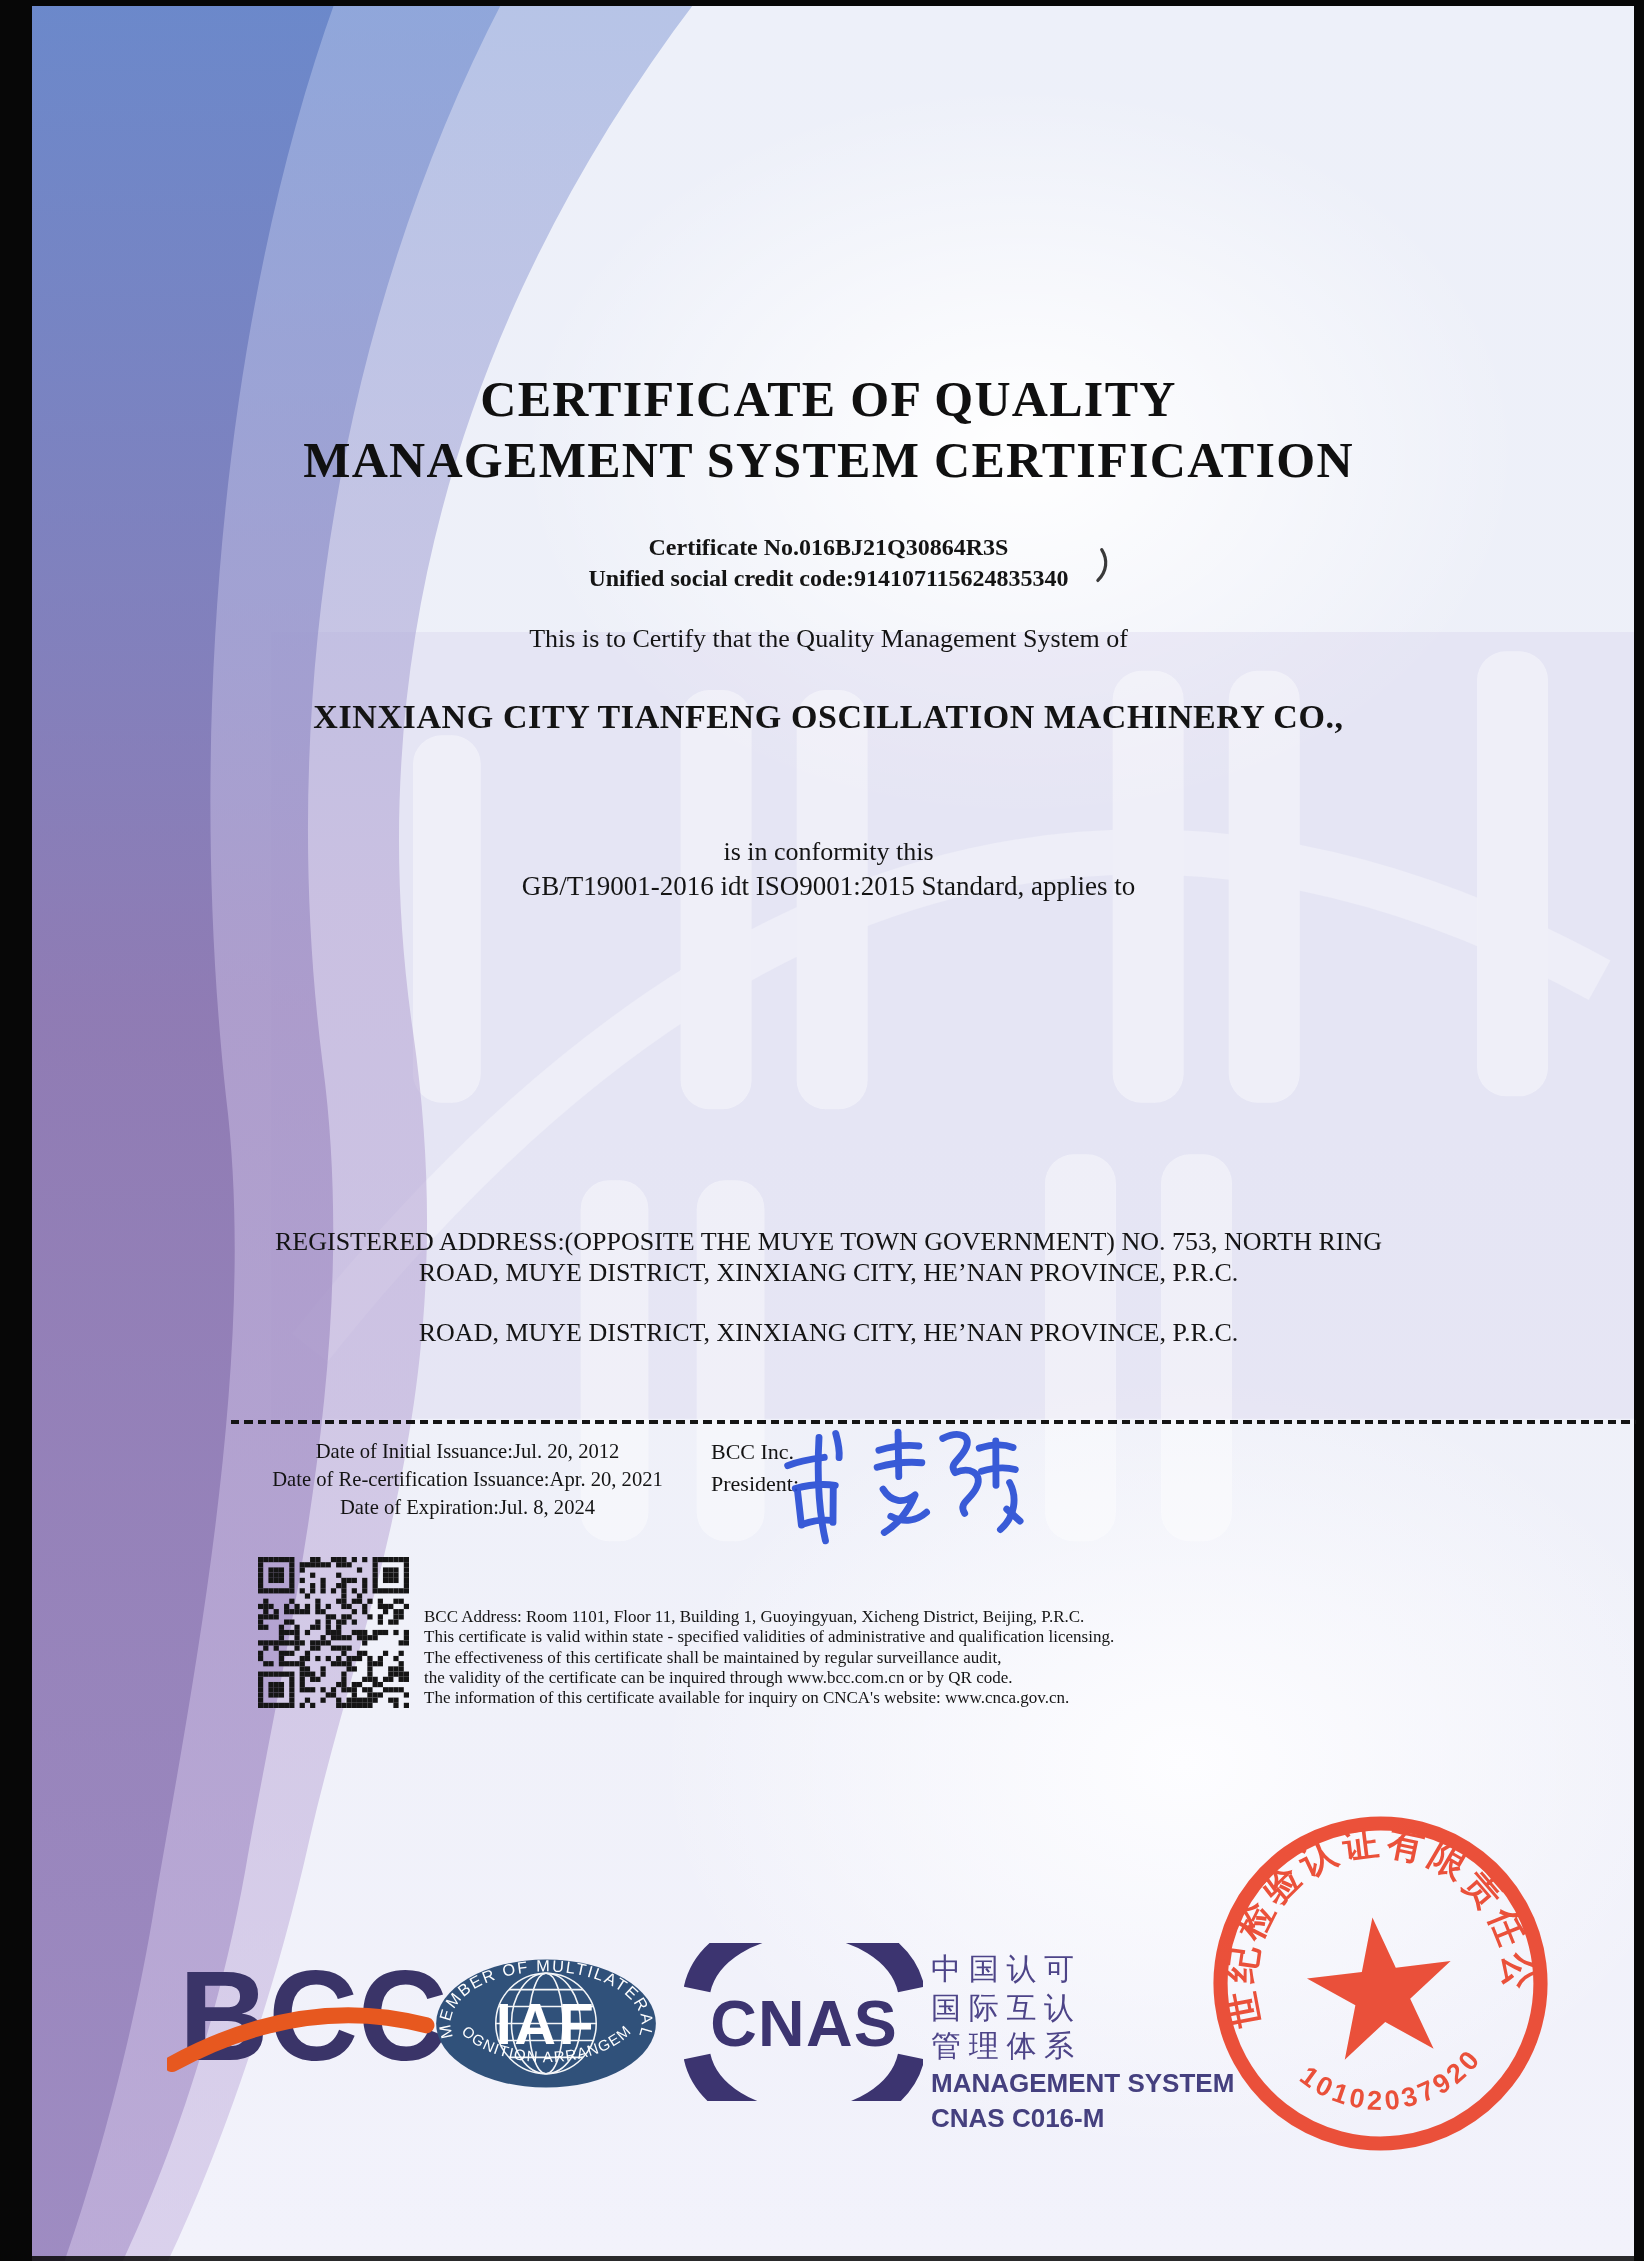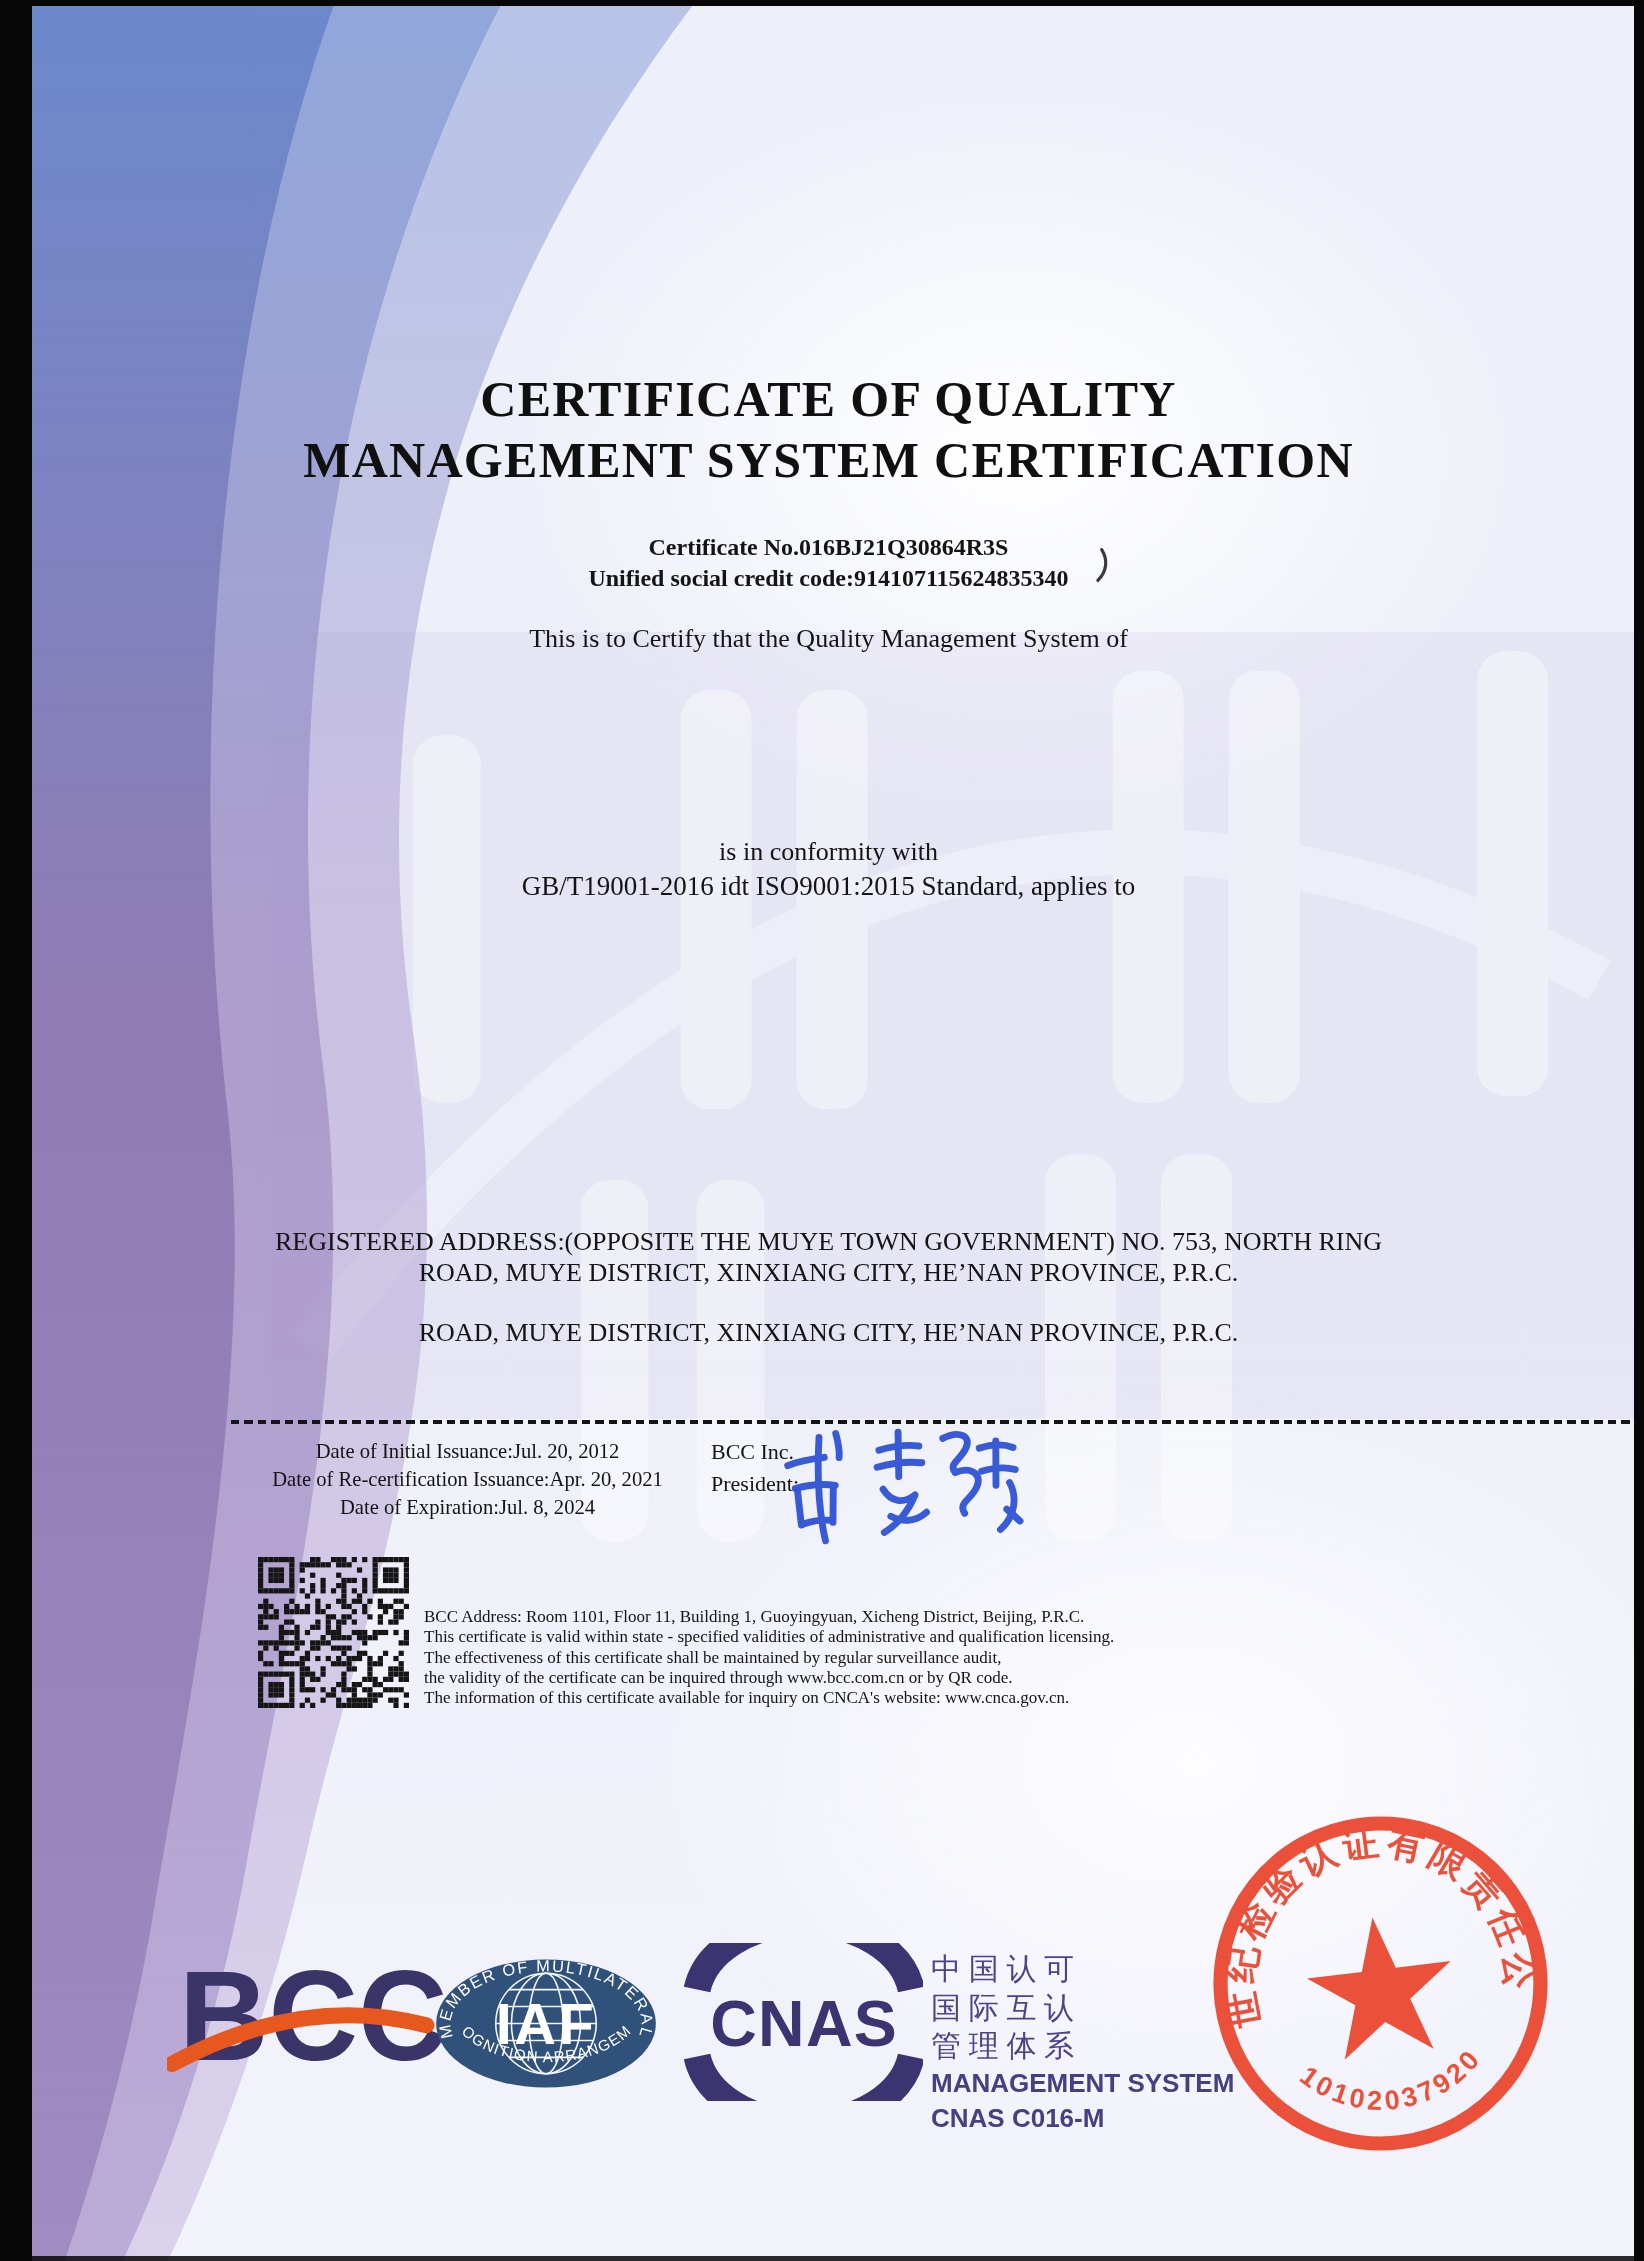--- a/index.html
+++ b/index.html
@@ -87,22 +87,23 @@
 
   <div class="abs ctr boldline serifline" style="top:534px;">Certificate No.016BJ21Q30864R3S</div>
   <div class="abs ctr boldline serifline" style="top:565px;">Unified social credit code:914107115624835340</div>
 
   <svg class="abs" style="left:1094px;top:547px;" width="19.3" height="36" viewBox="0 0 30 56">
     <path d="M12,4 C22,20 20,38 6,52" stroke="#3a3a3a" stroke-width="5" fill="none" stroke-linecap="round"></path>
   </svg>
 
   <div class="abs ctr plain40 serifline" style="top:624px;">This is to Certify that the Quality Management System of</div>
 
-
-  <div class="abs ctr plain40 serifline" style="top:837px;">is in conformity with</div>
+  <div class="abs ctr company serifline" style="top:698px;">XINXIANG CITY TIANFENG OSCILLATION MACHINERY CO.,</div>
+
+  <div class="abs ctr plain40 serifline" style="top:837px;">is in conformity this</div>
   <div class="abs ctr serifline" style="top:871px;font-size:27px;">GB/T19001-2016 idt ISO9001:2015 Standard, applies to</div>
 
 
   <div class="abs ctr addr" style="top:1227px;">REGISTERED ADDRESS:(OPPOSITE THE MUYE TOWN GOVERNMENT) NO. 753, NORTH RING</div>
   <div class="abs ctr addr" style="top:1258px;">ROAD, MUYE DISTRICT, XINXIANG CITY, HE’NAN PROVINCE, P.R.C.</div>
   <div class="abs ctr addr" style="top:1318px;">ROAD, MUYE DISTRICT, XINXIANG CITY, HE’NAN PROVINCE, P.R.C.</div>
 
   <div class="abs dashrule" style="left:231px;top:1420px;width:1405px;"></div>
 
   <div class="abs dates" style="left:229px;top:1437px;width:477px;text-align:center;">

